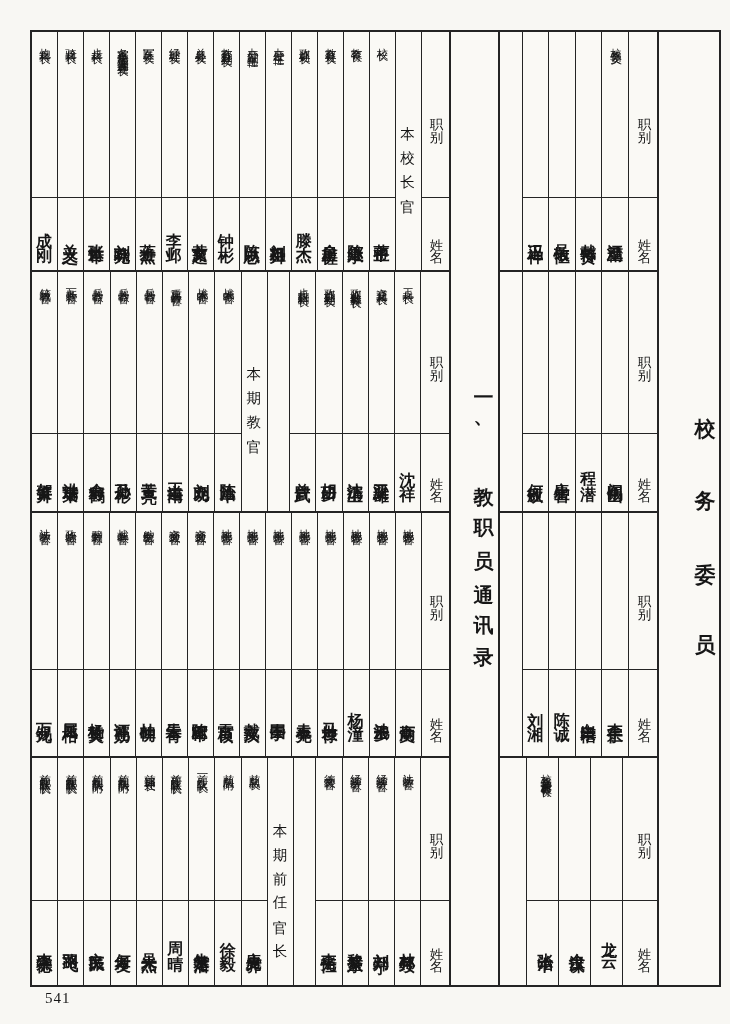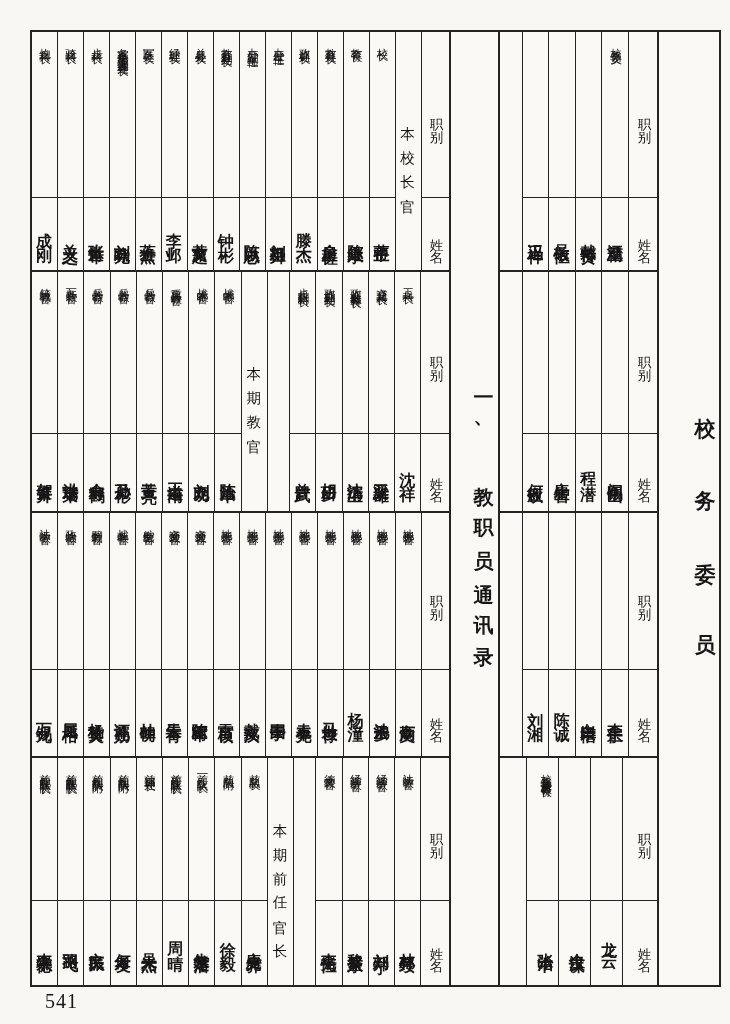--- a/index.html
+++ b/index.html
@@ -81,21 +81,21 @@
     text-align: center;
     letter-spacing: 24px;
     padding-top: 24px;
     line-height: 26px;
   }
   .cell.empty-cell { flex: 1; }
 
   #page-number {
     position: absolute;
     left: 45px; top: 990px;
-    font-size: 20px;
+    font-size: 15px;
     letter-spacing: 1px;
   }
 </style>
 </head>
 <body>
 
 <div id="sheet">
   <div id="left-table">
       <div class="band">
         <div class="col header">

